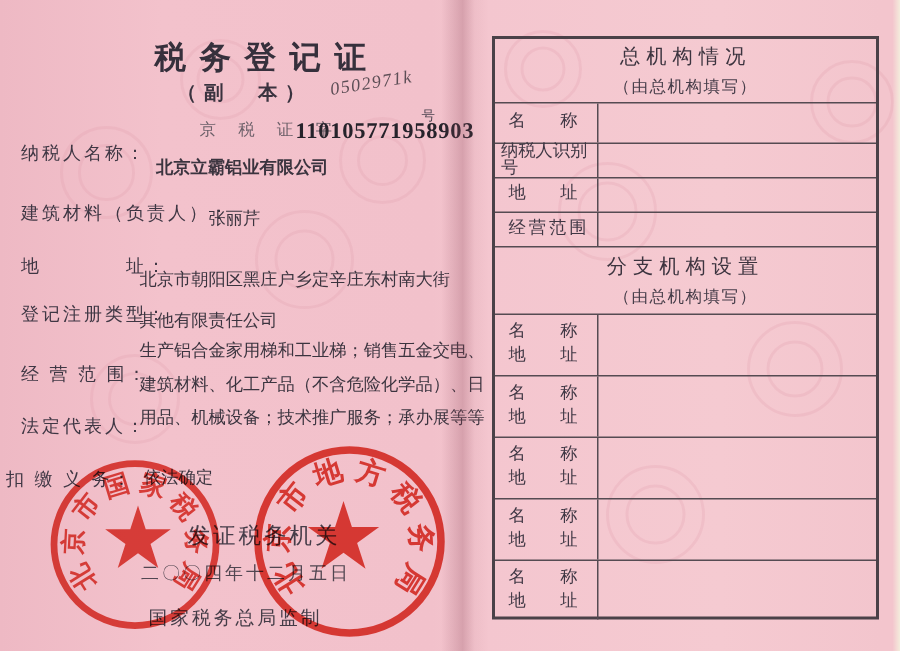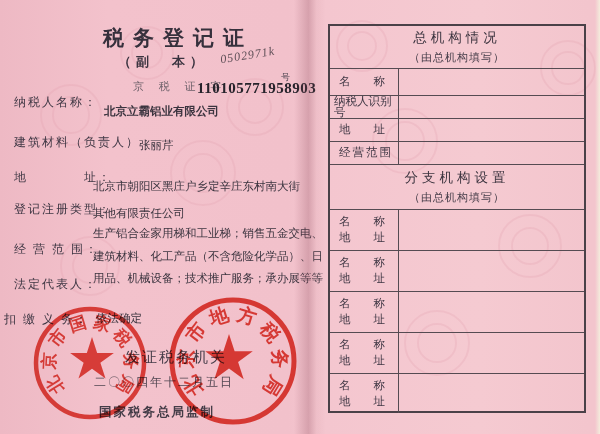--- a/index.html
+++ b/index.html
@@ -27,21 +27,21 @@
   #f1-label{left:14px;top:94px;}   #f1-value{left:104px;top:104px;font-weight:bold;}
   #f2-label{left:14px;top:134px;}  #f2-value{left:139px;top:138px;}
   #f3-label{left:14px;top:169px;}  #f3-value{left:93px;top:179px;}
   #f4-label{left:14px;top:201px;}  #f4-value{left:93px;top:206px;}
   #f5-label{left:14px;top:241px;}
   #f5-line1{left:93px;top:226px;}  #f5-line2{left:93px;top:249px;}  #f5-line3{left:93px;top:271px;}
   #f6-label{left:14px;top:276px;}
   #f7-label{left:4px;top:311px;}  #f7-value{left:96px;top:311px;}
   #issuer{left:125px;top:348px;font-size:15px;letter-spacing:2px;color:#463d49;}
   #issue-date{left:94px;top:374px;font-size:12px;letter-spacing:2px;color:#514651;}
-  #footer-line{left:99px;top:404px;font-size:12.5px;font-weight:bold;letter-spacing:2px;color:#443c47;}
+  #footer-line{left:99px;top:404px;font-size:12.5px;font-weight:normal;letter-spacing:2px;color:#443c47;}
   
   #table{left:328px;top:24px;width:258px;height:389px;border:2px solid #4a4148;box-sizing:border-box;}
   .trow{position:relative;border-top:1px solid #554b52;box-sizing:border-box;display:flex;}
   .trow:first-child{border-top:none;}
   .thead{flex-direction:column;align-items:center;justify-content:center;}
   .thead .t1{font-size:13.5px;font-weight:normal;letter-spacing:4px;color:#3c343f;}
   .thead .t2{font-size:11px;letter-spacing:1px;color:#463d49;margin-top:3px;}
   .lcell{width:69px;border-right:1px solid #554b52;box-sizing:border-box;display:flex;flex-direction:column;justify-content:center;padding-left:9px;}
   .lcell .lab{font-size:11.5px;color:#3f3744;line-height:1.0;}
   .rcell{flex:1;}

